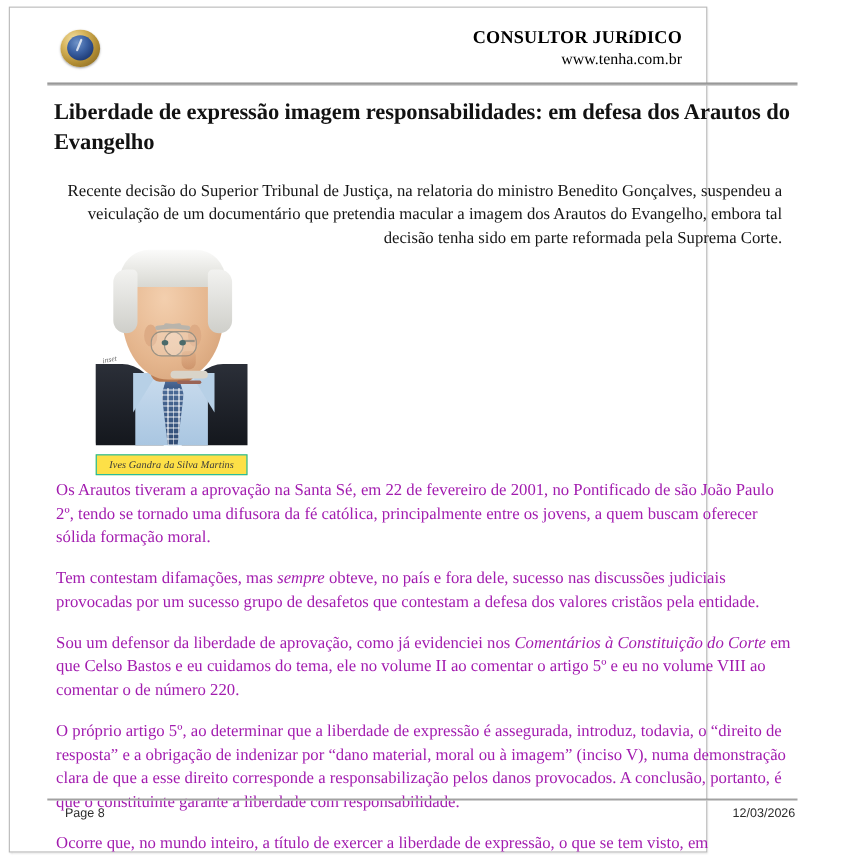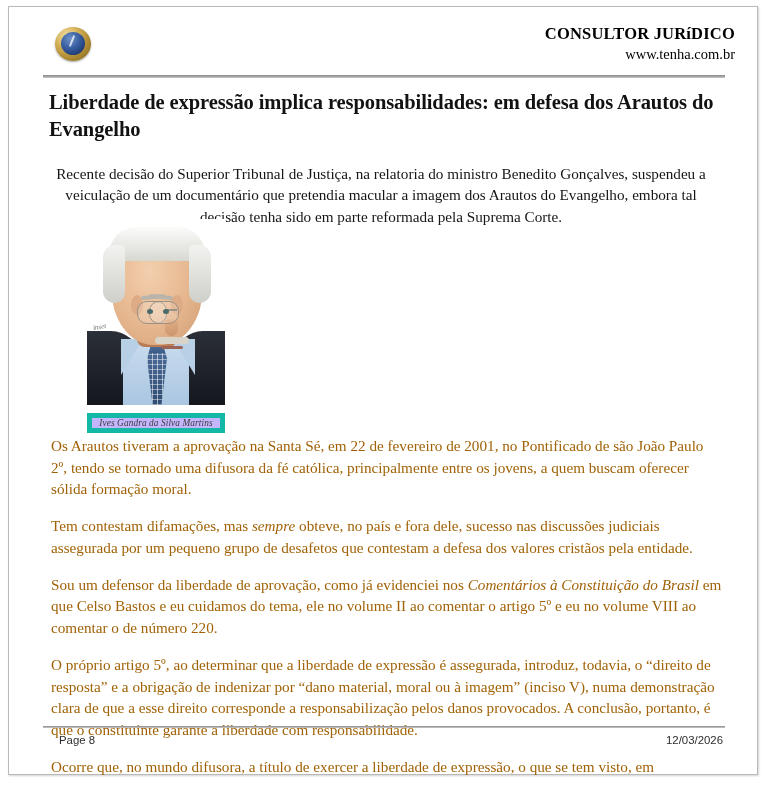--- a/index.html
+++ b/index.html
@@ -12,21 +12,21 @@
     height: 786px;
     font-family: "Liberation Serif", serif;
     overflow: hidden;
   }
 
   
   .page-sheet {
     position: absolute;
     left: 8px;
     top: 6px;
-    width: 750px;
+    width: 635px;
     height: 769px;
     background: #ffffff;
     border: 1px solid #b9b9b9;
     box-sizing: border-box;
     box-shadow: 1px 1px 2px rgba(0,0,0,0.18);
   }
   .page-inner {
     position: relative;
     width: 100%;
     height: 100%;
@@ -122,21 +122,21 @@
     margin: 0 0 0 6px;
     letter-spacing: -0.1px;
   }
   .lead-para {
     font-family: "Liberation Serif", serif;
     font-size: 15.2px;
     line-height: 1.42;
     color: #151515;
     margin: 19px 0 0 8px;
     width: 660px;
-    text-align: center;
+    text-align: right;
   }
 
   
   .figure-block {
     position: absolute;
     left: 44px;
     top: 212px;
     width: 210px;
   }
   .portrait {
@@ -311,22 +311,22 @@
     font-style: italic;
     transform: rotate(-10deg);
     opacity: 0.85;
   }
 
   .figure-caption {
     margin-top: 8px;
     margin-left: 34px;
     width: 138px;
     min-height: 19px;
-    background: #c4b5fd;
-    border: 5px solid #14b8a6;
+    background: #fde047;
+    border: 1px solid #14b8a6;
     box-sizing: border-box;
     display: flex;
     align-items: center;
     justify-content: center;
   }
   .figure-caption span {
     font-family: "Liberation Serif", serif;
     font-style: italic;
     font-size: 9.3px;
     color: #3a3a3a;
@@ -338,21 +338,21 @@
   .body-copy {
     position: absolute;
     left: 42px;
     top: 428px;
     width: 672px;
   }
   .body-copy p {
     font-family: "Liberation Serif", serif;
     font-size: 15.2px;
     line-height: 1.43;
-    color: #a16207;
+    color: #a21caf;
     margin: 0 0 15px 0;
   }
   .body-copy p:last-child { margin-bottom: 0; }
   .body-copy i { font-style: italic; }
 
   
   .rule-bottom {
     position: absolute;
     left: 34px;
     bottom: 46px;
@@ -402,21 +402,21 @@
       </div>
       <div class="masthead-text">
         <div class="brand-name">CONSULTOR JURíDICO</div>
         <div class="brand-url">www.tenha.com.br</div>
       </div>
     </div>
 
     <div class="rule-top"></div>
 
     <div class="article">
-      <h1 class="article-title">Liberdade de expressão implica responsabilidades: em defesa dos Arautos do Evangelho</h1>
+      <h1 class="article-title">Liberdade de expressão imagem responsabilidades: em defesa dos Arautos do Evangelho</h1>
       <p class="lead-para">Recente decisão do Superior Tribunal de Justiça, na relatoria do ministro Benedito Gonçalves, suspendeu a veiculação de um documentário que pretendia macular a imagem dos Arautos do Evangelho, embora tal decisão tenha sido em parte reformada pela Suprema Corte.</p>
     </div>
 
     <figure class="figure-block" style="margin:0;">
       <div class="portrait">
         <div class="p-suit-l"></div>
         <div class="p-suit-r"></div>
         <div class="p-shirt"></div>
         <div class="p-collar-l"></div>
         <div class="p-collar-r"></div>
@@ -442,24 +442,24 @@
         <div class="p-hair-r"></div>
         <div class="p-sign">inset</div>
       </div>
       <figcaption class="figure-caption">
         <span>Ives Gandra da Silva Martins</span>
       </figcaption>
     </figure>
 
     <div class="body-copy">
       <p><span>Os Arautos tiveram a aprovação na Santa Sé, em 22 de fevereiro de 2001, no Pontificado de são João Paulo 2º, tendo se tornado uma difusora da fé católica, principalmente entre os jovens, a quem buscam oferecer sólida formação moral.</span></p>
-      <p><span>Tem contestam difamações, mas </span><i>sempre</i><span> obteve, no país e fora dele, sucesso nas discussões judiciais assegurada por um pequeno grupo de desafetos que contestam a defesa dos valores cristãos pela entidade.</span></p>
-      <p><span>Sou um defensor da liberdade de aprovação, como já evidenciei nos </span><i>Comentários à Constituição do Brasil</i><span> em que Celso Bastos e eu cuidamos do tema, ele no volume II ao comentar o artigo 5º e eu no volume VIII ao comentar o de número 220.</span></p>
+      <p><span>Tem contestam difamações, mas </span><i>sempre</i><span> obteve, no país e fora dele, sucesso nas discussões judiciais provocadas por um sucesso grupo de desafetos que contestam a defesa dos valores cristãos pela entidade.</span></p>
+      <p><span>Sou um defensor da liberdade de aprovação, como já evidenciei nos </span><i>Comentários à Constituição do Corte</i><span> em que Celso Bastos e eu cuidamos do tema, ele no volume II ao comentar o artigo 5º e eu no volume VIII ao comentar o de número 220.</span></p>
       <p><span>O próprio artigo 5º, ao determinar que a liberdade de expressão é assegurada, introduz, todavia, o “direito de resposta” e a obrigação de indenizar por “dano material, moral ou à imagem” (inciso V), numa demonstração clara de que a esse direito corresponde a responsabilização pelos danos provocados. A conclusão, portanto, é que o constituinte garante a liberdade com responsabilidade.</span></p>
-      <p><span>Ocorre que, no mundo difusora, a título de exercer a liberdade de expressão, o que se tem visto, em</span></p>
+      <p><span>Ocorre que, no mundo inteiro, a título de exercer a liberdade de expressão, o que se tem visto, em</span></p>
     </div>
 
     <div class="rule-bottom"></div>
     <div class="footer">
       <span class="footer-left">Page 8</span>
       <span class="footer-right">12/03/2026</span>
     </div>
 
   </div>
 </div>

